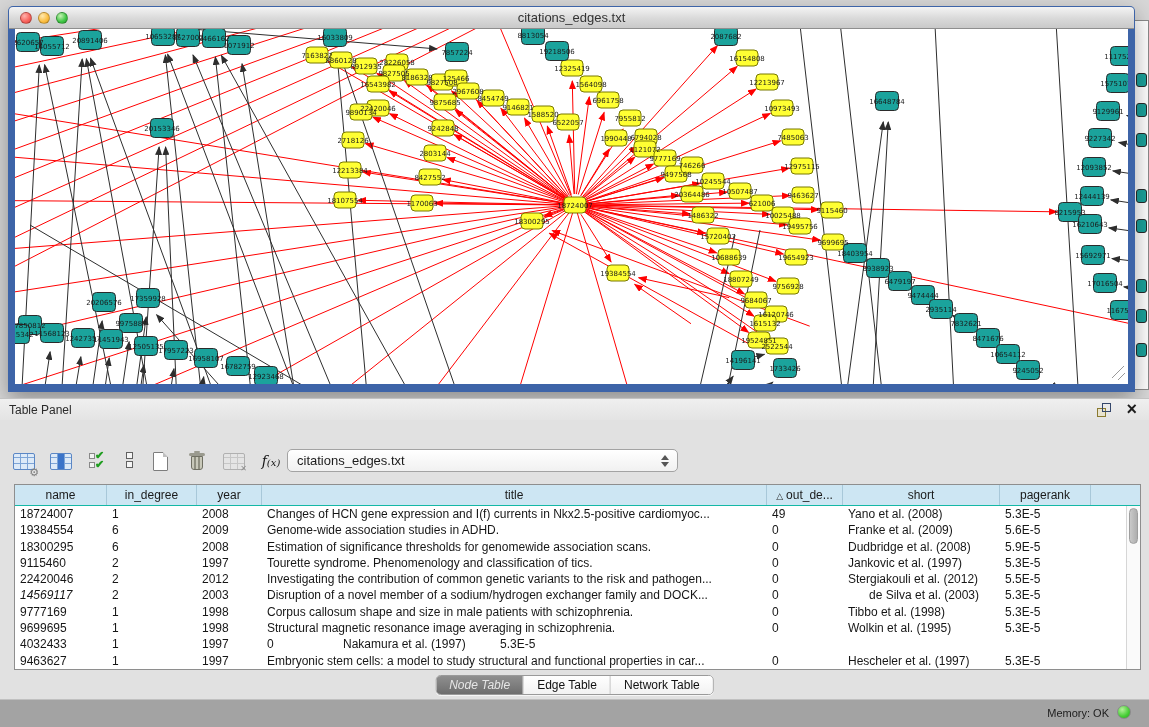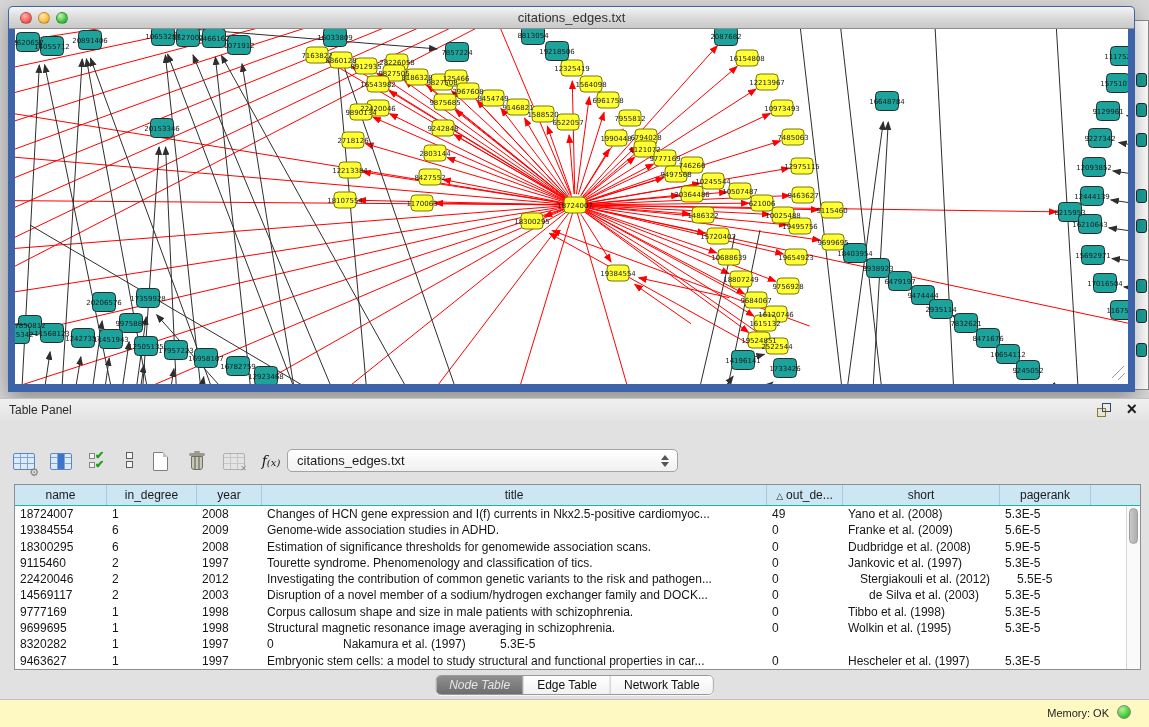--- a/index.html
+++ b/index.html
@@ -109,21 +109,21 @@
   .tabs { position:absolute; left:50%; transform:translateX(-50%); top:255px;
           display:flex; height:20px; border:1px solid #9a9a9a; border-radius:5px;
           overflow:hidden; background:#fff; box-shadow:0 1px 0 rgba(255,255,255,.7); }
   .tab { font-size:12px; padding:0 13px; line-height:19px; color:#111;
          background:linear-gradient(#ffffff,#f2f2f2); border-right:1px solid #b5b5b5; }
   .tab:last-child { border-right:none; }
   .tab.selected { background:linear-gradient(#8f8f8f,#6e6e6e); color:#e6e6e6;font-style:italic; }
 
   
   .statusbar { position:absolute; left:0; top:699px; width:1149px; height:28px;
-               background:#fef9c3; border-top:1px solid #c0c0c0; z-index:3; }
+               background:#a3a3a3; border-top:1px solid #c0c0c0; z-index:3; }
   .mem-label { position:absolute; right:40px; top:7px; font-size:11px; color:#1d1d1d; }
   .mem-dot { position:absolute; right:18px; top:5px; width:14px; height:14px; border-radius:50%;
              border:1px solid #8a8a8a;
              background:radial-gradient(circle at 35% 30%, #b4f19a, #44cd33 60%, #2f9f24); }
 </style>
 </head>
 <body>
 
 <div class="bg-sliver" id="bg-sliver">
     <div class="mini-node" style="top: 52px;"></div>
@@ -640,25 +640,25 @@
           <div class="td" style="width: 76px;">0</div>
           <div class="td" style="width: 157px;">Jankovic et al. (1997)</div>
           <div class="td" style="width: 91px;">5.3E-5</div>
         </div>
         <div class="trow">
           <div class="td" style="width: 92px;">22420046</div>
           <div class="td" style="width: 90px;">2</div>
           <div class="td" style="width: 65px;">2012</div>
           <div class="td" style="width: 505px;">Investigating the contribution of common genetic variants to the risk and pathogen...</div>
           <div class="td" style="width: 76px;">0</div>
-          <div class="td" style="width: 157px; margin-left: 12px;">Stergiakouli et al. (2012)</div>
+          <div class="td" style="width: 157px;">Stergiakouli et al. (2012)</div>
           <div class="td" style="width: 91px;">5.5E-5</div>
         </div>
         <div class="trow">
-          <div class="td" style="width: 92px;">14569117</div>
+          <div class="td" style="width: 92px; font-style: italic;">14569117</div>
           <div class="td" style="width: 90px;">2</div>
           <div class="td" style="width: 65px;">2003</div>
           <div class="td" style="width: 505px;">Disruption of a novel member of a sodium/hydrogen exchanger family and DOCK...</div>
           <div class="td" style="width: 76px;">0</div>
           <div class="td" style="width: 157px; text-align: center;">de Silva et al. (2003)</div>
           <div class="td" style="width: 91px;">5.3E-5</div>
         </div>
         <div class="trow">
           <div class="td" style="width: 92px;">9777169</div>
           <div class="td" style="width: 90px;">1</div>
@@ -671,21 +671,21 @@
         <div class="trow">
           <div class="td" style="width: 92px;">9699695</div>
           <div class="td" style="width: 90px;">1</div>
           <div class="td" style="width: 65px;">1998</div>
           <div class="td" style="width: 505px;">Structural magnetic resonance image averaging in schizophrenia.</div>
           <div class="td" style="width: 76px;">0</div>
           <div class="td" style="width: 157px;">Wolkin et al. (1995)</div>
           <div class="td" style="width: 91px;">5.3E-5</div>
         </div>
         <div class="trow">
-          <div class="td" style="width: 92px;">8320282</div>
+          <div class="td" style="width: 92px;">4032433</div>
           <div class="td" style="width: 90px;">1</div>
           <div class="td" style="width: 65px;">1997</div>
           <div class="td" style="width: 76px;">0</div>
           <div class="td" style="width: 157px;">Nakamura et al. (1997)</div>
           <div class="td" style="width: 91px;">5.3E-5</div>
         </div>
         <div class="trow">
           <div class="td" style="width: 92px;">9463627</div>
           <div class="td" style="width: 90px;">1</div>
           <div class="td" style="width: 65px;">1997</div>

